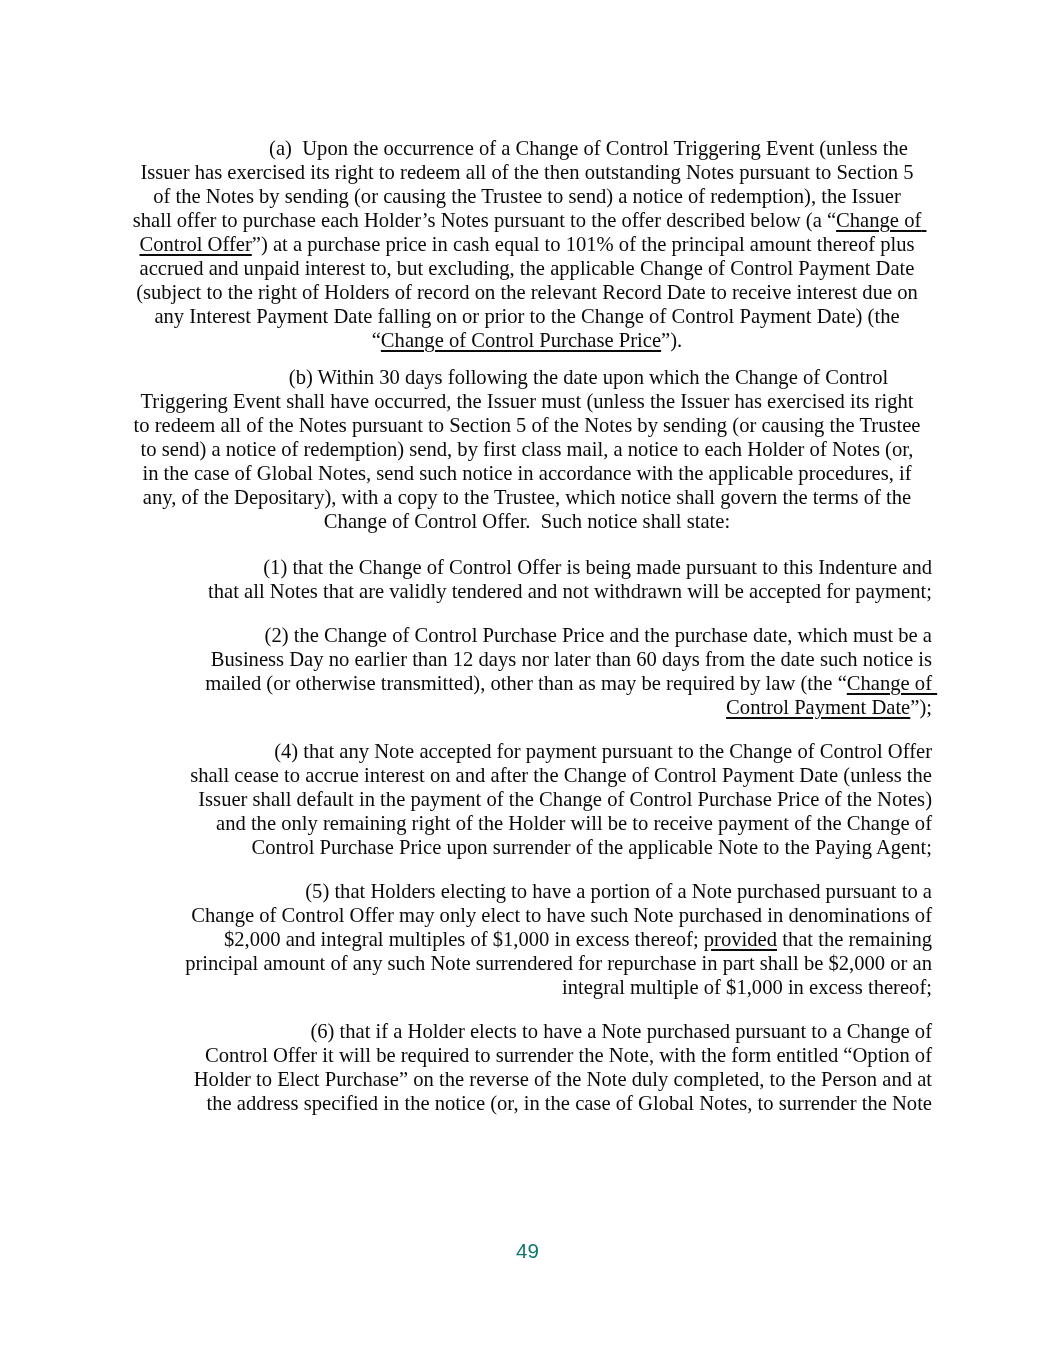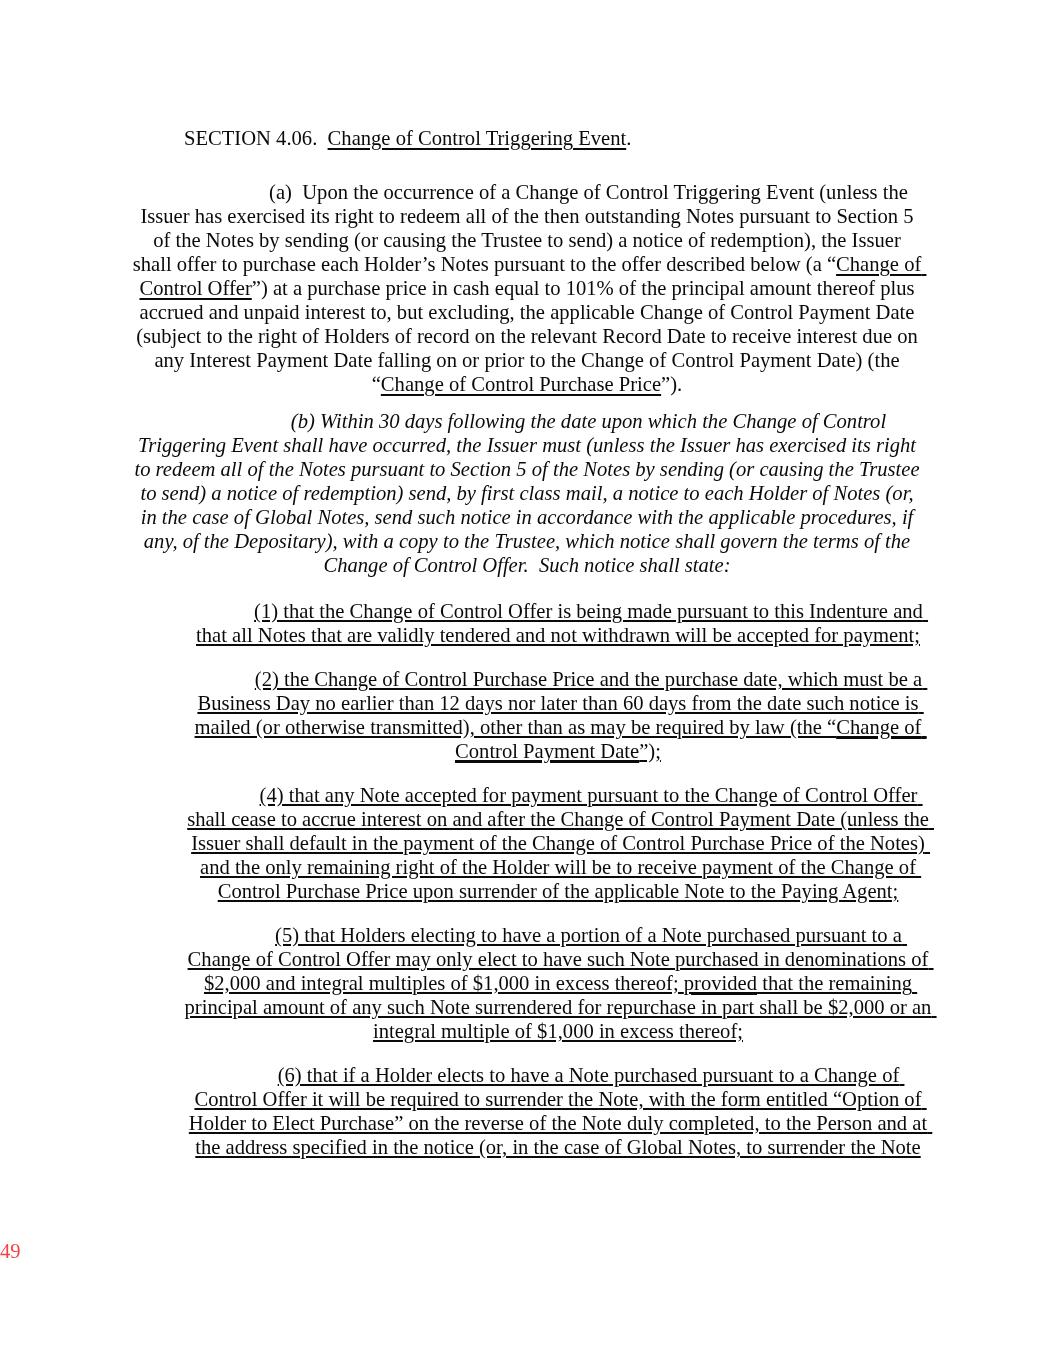--- a/index.html
+++ b/index.html
@@ -28,47 +28,45 @@
     margin: 0 0 30px 62px;
     white-space: pre-wrap;
   }
   .para {
     margin: 10px;
     text-indent: 123px;
     white-space: pre-wrap;
     text-align: center;
   }
   .para-a { margin-bottom: 13px; }
-  .para-b { margin-bottom: 22px; font-style: italic; }
+  .para-b { margin-bottom: 22px; }
   .item {
     margin: 0 0 20px 62px;
     text-indent: 61px;
     white-space: pre-wrap;
-    text-align: center;
-    text-decoration: underline;
+    text-align: right;
   }
   .u { text-decoration: underline; text-underline-offset: 3px; }
   .page-number {
     position: absolute;
     top: 1239px;
     left: 0;
     width: 100%;
-    text-align: left;
-    font-family: Liberation Serif, serif;
+    text-align: center;
+    font-family: Liberation Sans, sans-serif;
     font-size: 20.6px;
     line-height: 24px;
-    color: #ef4444;
+    color: #0f766e;
   }
 </style>
 </head>
 <body>
 
 <div class="page">
   <div class="content">
-    <p class="heading"><span>SECTION 4.06.  </span><span class="u">Change of Control Triggering Event</span><span>.</span></p>
 
     <p class="para para-a"><span>(a)  Upon the occurrence of a Change of Control Triggering Event (unless the Issuer has exercised its right to redeem all of the then outstanding Notes pursuant to Section 5 of the Notes by sending (or causing the Trustee to send) a notice of redemption), the Issuer shall offer to purchase each Holder’s Notes pursuant to the offer described below (a “</span><span class="u">Change of Control Offer</span><span>”) at a purchase price in cash equal to 101% of the principal amount thereof plus accrued and unpaid interest to, but excluding, the applicable Change of Control Payment Date (subject to the right of Holders of record on the relevant Record Date to receive interest due on any Interest Payment Date falling on or prior to the Change of Control Payment Date) (the “</span><span class="u">Change of Control Purchase Price</span><span>”).</span></p>
 
     <p class="para para-b"><span>(b) Within 30 days following the date upon which the Change of Control Triggering Event shall have occurred, the Issuer must (unless the Issuer has exercised its right to redeem all of the Notes pursuant to Section 5 of the Notes by sending (or causing the Trustee to send) a notice of redemption) send, by first class mail, a notice to each Holder of Notes (or, in the case of Global Notes, send such notice in accordance with the applicable procedures, if any, of the Depositary), with a copy to the Trustee, which notice shall govern the terms of the Change of Control Offer.  Such notice shall state:</span></p>
 
     <p class="item"><span>(1) that the Change of Control Offer is being made pursuant to this Indenture and that all Notes that are validly tendered and not withdrawn will be accepted for payment;</span></p>
 
     <p class="item"><span>(2) the Change of Control Purchase Price and the purchase date, which must be a Business Day no earlier than 12 days nor later than 60 days from the date such notice is mailed (or otherwise transmitted), other than as may be required by law (the “</span><span class="u">Change of Control Payment Date</span><span>”);</span></p>
 
 

